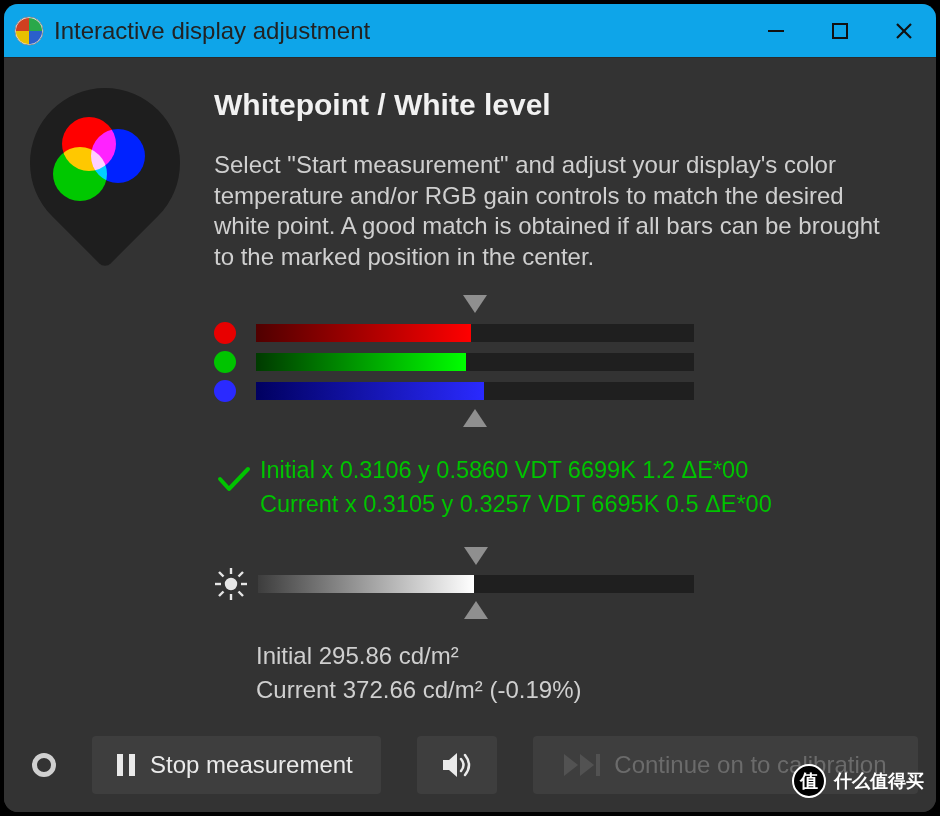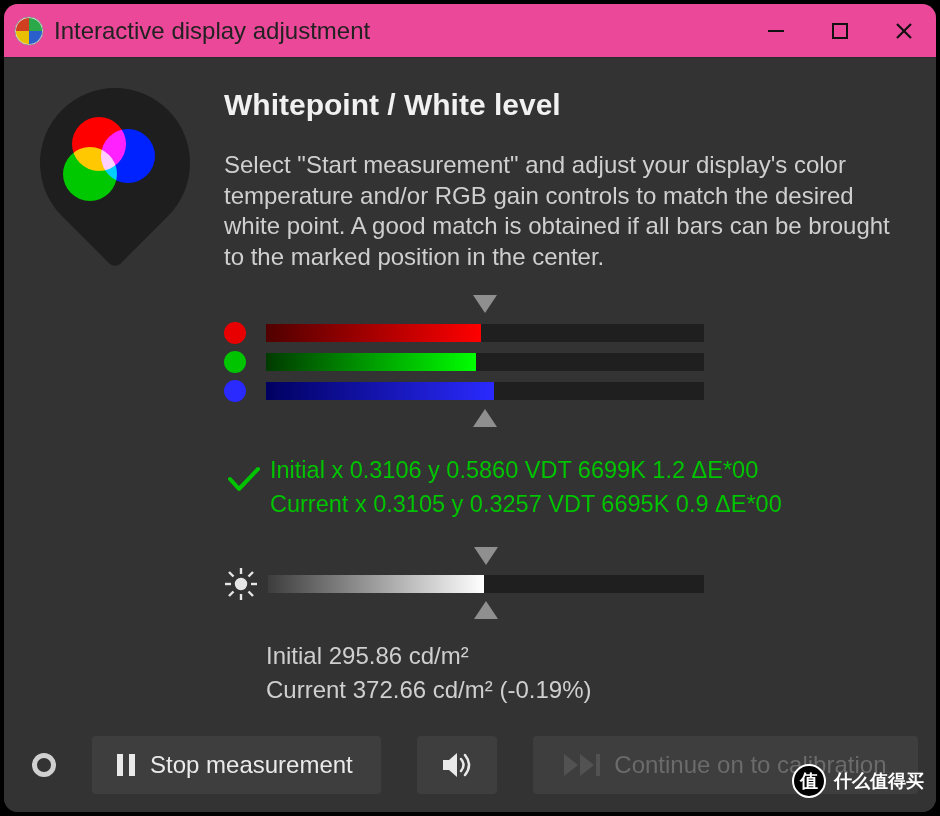--- a/index.html
+++ b/index.html
@@ -2,31 +2,31 @@
 <html><head>
 <meta charset="utf-8">
 <style>
   * { box-sizing: border-box; margin: 0; padding: 0; }
   html, body { width: 940px; height: 816px; background: #000; font-family: "Segoe UI", Arial, sans-serif; overflow: hidden; }
   .window {
     position: absolute; left: 4px; top: 4px; width: 932px; height: 808px;
     background: #333333; border-radius: 14px; overflow: hidden;
   }
   .titlebar {
-    height: 54px; background: #ec4899; display: flex; align-items: center;
+    height: 54px; background: #0ea5e9; display: flex; align-items: center;
     padding-left: 10px; border-bottom: 1px solid #2a2a2a;
   }
   .app-icon { width: 30px; height: 30px; margin-right: 10px; }
   .title-text { font-size: 24px; color: #222; flex: 1; }
   .win-buttons { display: flex; align-items: center; height: 100%; }
   .win-btn { width: 64px; height: 100%; display:flex; align-items:center; justify-content:center; cursor:pointer; }
   .win-btn svg { stroke: #111; }
   .content {
     position: absolute; left: 0; top: 54px; right: 0; bottom: 0;
-    padding: 30px 40px 0 32px; color: #c9c9c9;
+    padding: 30px 40px 0 22px; color: #c9c9c9;
   }
   .head-row { display:flex; align-items:flex-start; }
   .rgb-logo { width: 160px; height: 150px; flex: 0 0 160px; position:relative; display:flex; align-items:center; justify-content:center; }
   .logo-pin {
     width: 150px; height: 150px; background:#1e1e1e; border-radius: 75px 75px 8px 75px;
     transform: rotate(45deg); position:absolute; left:4px; top:0;
   }
   .logo-circles { position:relative; width:95px; height:85px; transform: translate(-6px,-4px); }
   .circ { position:absolute; width:54px; height:54px; border-radius:50%; mix-blend-mode: screen; }
   .circ.r { background:#ff0000; left:9px;  top:0; }
@@ -157,21 +157,21 @@
           <div class="marker-up"></div>
         </div>
     </div>
 
     <div class="status-block">
       <svg class="check" viewBox="0 0 40 40" fill="none" stroke="#00c400" stroke-width="4" stroke-linecap="round" stroke-linejoin="round">
         <polyline points="6,20 15,30 34,10"></polyline>
       </svg>
       <div class="status-text">
         <div>Initial x 0.3106 y 0.5860 VDT 6699K 1.2 ΔE*00</div>
-        <div>Current x 0.3105 y 0.3257 VDT 6695K 0.9 ΔE*00</div>
+        <div>Current x 0.3105 y 0.3257 VDT 6695K 0.5 ΔE*00</div>
       </div>
     </div>
 
     <div class="bright-block">
       <div class="marker-row" style="margin-left:44px;">
           <div class="marker-down"></div>
         </div>
       <div class="bright-row">
         <svg class="sun-icon" viewBox="0 0 34 34" fill="none" stroke="currentColor" stroke-width="2.4">
           <circle cx="17" cy="17" r="5" fill="currentColor"></circle>

